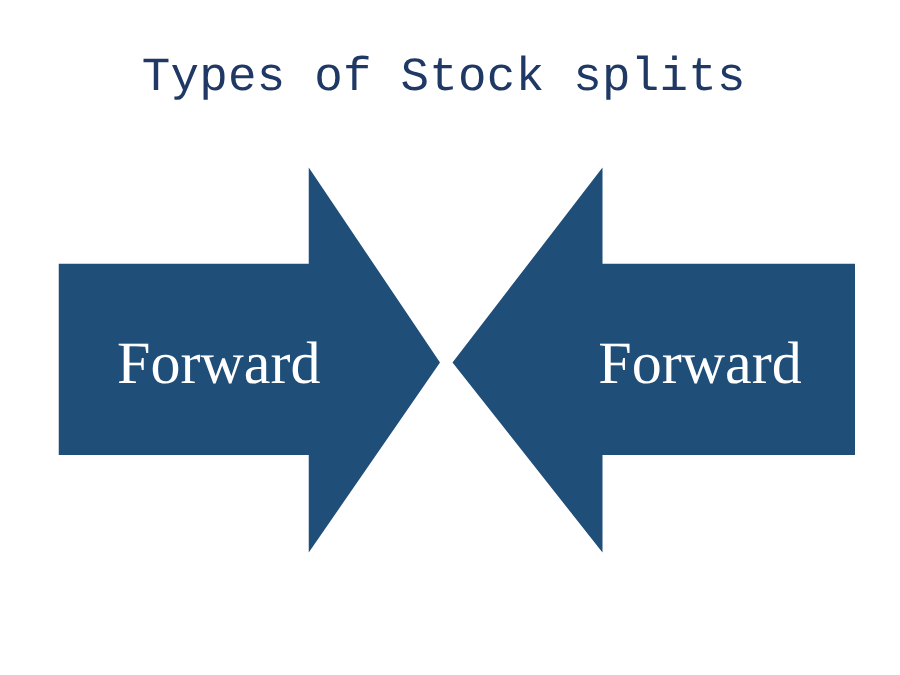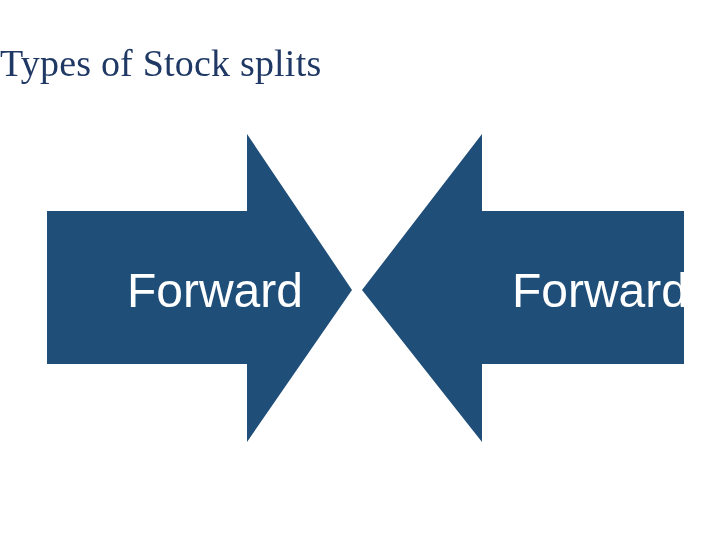--- a/index.html
+++ b/index.html
@@ -20,22 +20,22 @@
     height: 540px;
     background: #ffffff;
   }
 
   
   #slide-title {
     position: absolute;
     left: 0;
     top: 40px;
     width: 710px;
-    text-align: left;
-    font-family: Liberation Serif, serif;
+    text-align: center;
+    font-family: Liberation Mono, monospace;
     font-size: 38px;
     font-weight: 400;
     line-height: 46px;
     letter-spacing: 0.2px;
     color: #1f3864;
     white-space: nowrap;
   }
 
   
   #arrow-diagram {
@@ -46,27 +46,27 @@
     height: 540px;
   }
   #arrow-diagram svg {
     display: block;
     width: 720px;
     height: 540px;
   }
 
   .arrow-label {
     position: absolute;
-    font-family: Liberation Sans, sans-serif;
+    font-family: Liberation Serif, serif;
     font-size: 48px;
     font-weight: 400;
     line-height: 56px;
     color: #ffffff;
     white-space: nowrap;
-    text-align: right;
+    text-align: center;
   }
   #label-forward {
     left: 47px;
     top: 263px;
     width: 256px;
   }
   #label-reverse {
     left: 432px;
     top: 263px;
     width: 256px;

